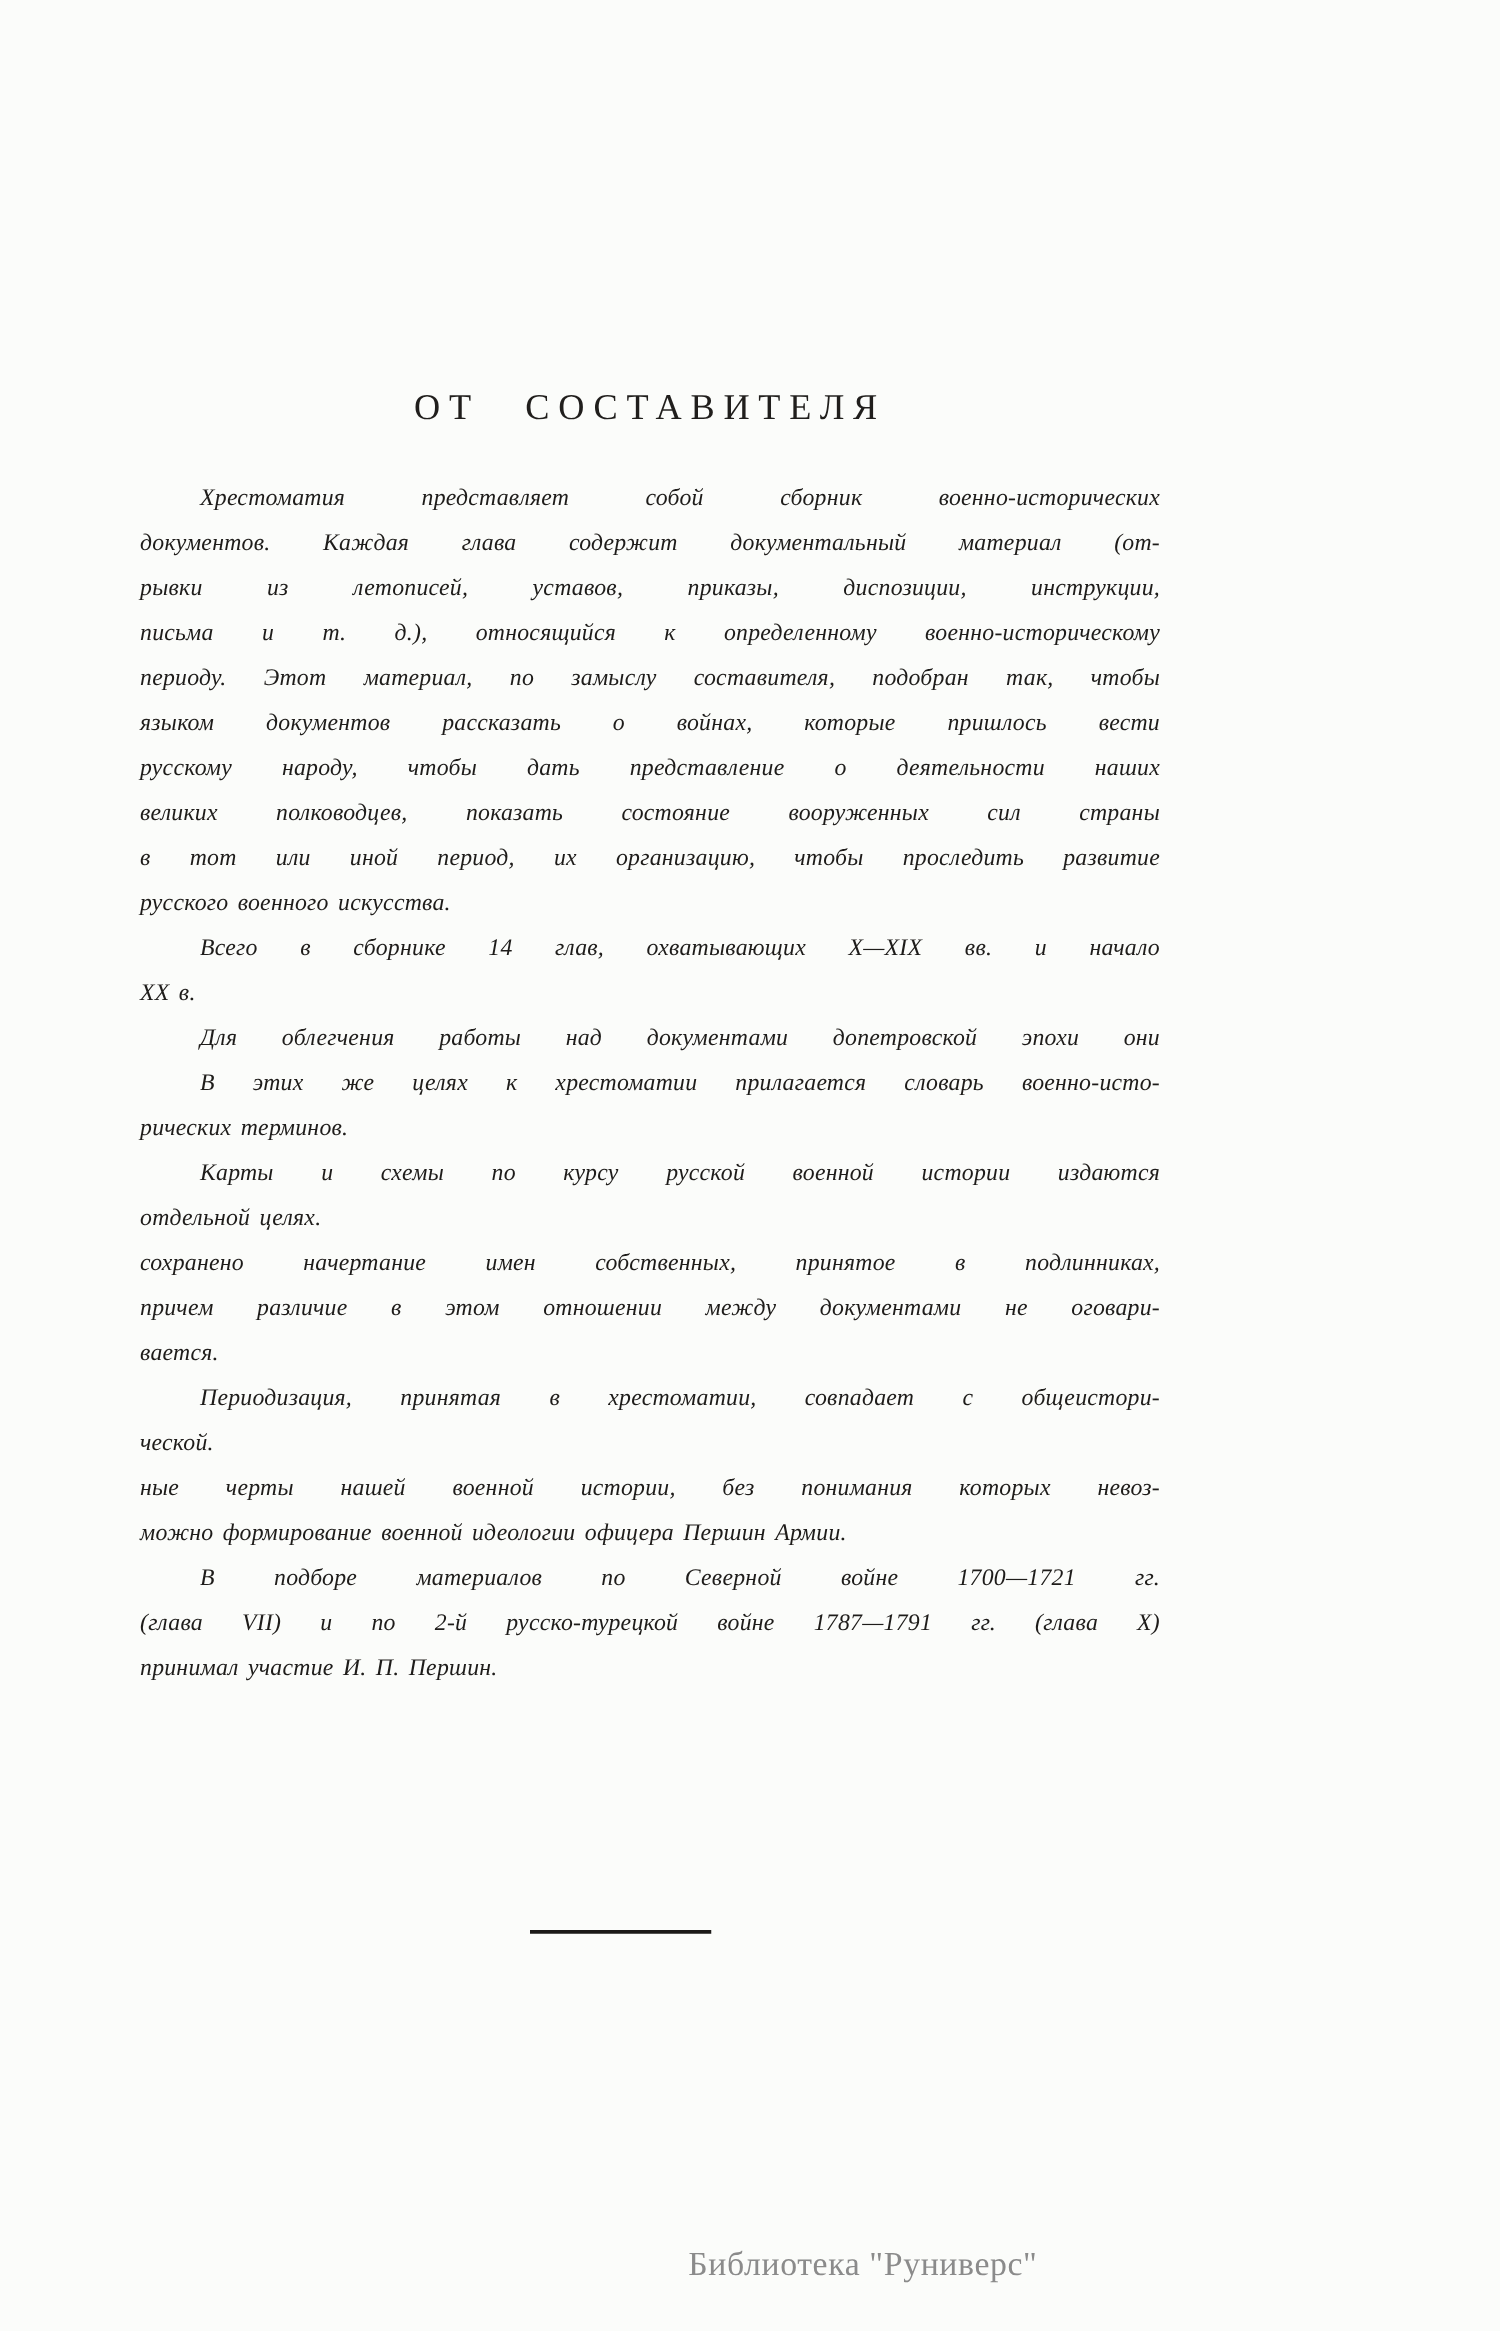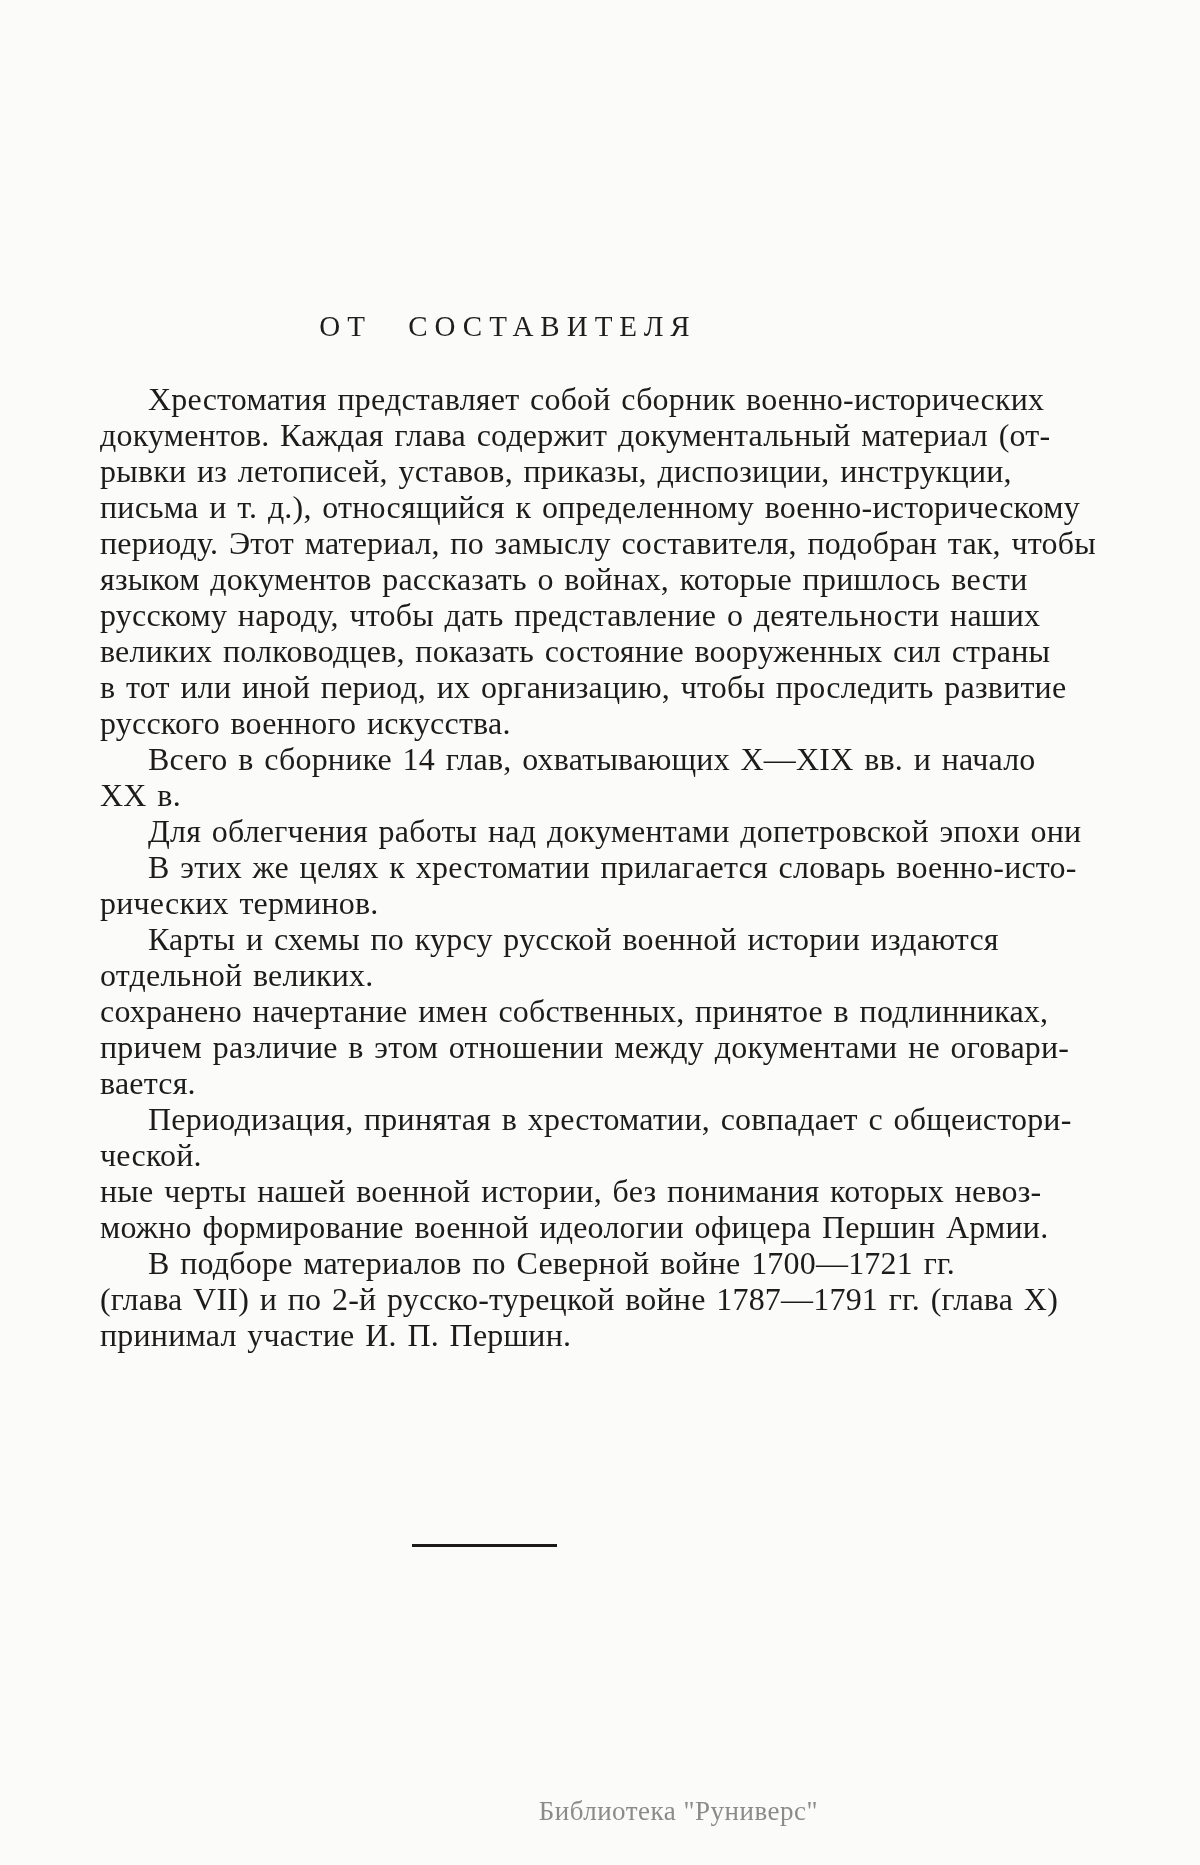--- a/index.html
+++ b/index.html
@@ -11,42 +11,44 @@
     height: 1865px;
     background: #fbfcfa;
     font-family: "Liberation Serif", serif;
     overflow: hidden;
   }
   .page {
     position: relative;
     width: 980px;
     height: 1865px;
     background: #fbfcfa;
+    margin-left: 12px;
   }
   .content {
     position: absolute;
     left: 100px;
     top: 310px;
     width: 816px;
     color: #1e1c1a;
   }
   .doc-title {
     text-align: center;
     font-size: 29px;
     letter-spacing: 7px;
     word-spacing: 22px;
     color: #201e1c;
     margin: 0 0 38px 0;
     font-weight: normal;
   }
   .doc-body {
-    font-size: 32px;
+    font-size: 19px;
     line-height: 36px;
     word-spacing: 2.5px;
     letter-spacing: 0.2px;
+    font-style: italic;
   }
   .line {
     text-align: justify;
     text-align-last: justify;
     height: 36px;
     overflow: visible;
     white-space: nowrap;
   }
   .line.para-last {
     text-align-last: left;
@@ -90,21 +92,21 @@
         <div class="line">русскому народу, чтобы дать представление о деятельности наших</div>
         <div class="line">великих полководцев, показать состояние вооруженных сил страны</div>
         <div class="line">в тот или иной период, их организацию, чтобы проследить развитие</div>
         <div class="line para-last">русского военного искусства.</div>
         <div class="line first">Всего в сборнике 14 глав, охватывающих X—XIX вв. и начало</div>
         <div class="line para-last">XX в.</div>
         <div class="line first">Для облегчения работы над документами допетровской эпохи они</div>
         <div class="line first">В этих же целях к хрестоматии прилагается словарь военно-исто-</div>
         <div class="line para-last">рических терминов.</div>
         <div class="line first">Карты и схемы по курсу русской военной истории издаются</div>
-        <div class="line para-last">отдельной великих.</div>
+        <div class="line para-last">отдельной целях.</div>
         <div class="line">сохранено начертание имен собственных, принятое в подлинниках,</div>
         <div class="line">причем различие в этом отношении между документами не оговари-</div>
         <div class="line para-last">вается.</div>
         <div class="line first">Периодизация, принятая в хрестоматии, совпадает с общеистори-</div>
         <div class="line para-last">ческой.</div>
         <div class="line">ные черты нашей военной истории, без понимания которых невоз-</div>
         <div class="line para-last">можно формирование военной идеологии офицера Першин Армии.</div>
         <div class="line first">В подборе материалов по Северной войне 1700—1721 гг.</div>
         <div class="line">(глава VII) и по 2-й русско-турецкой войне 1787—1791 гг. (глава X)</div>
         <div class="line para-last">принимал участие И. П. Першин.</div>

